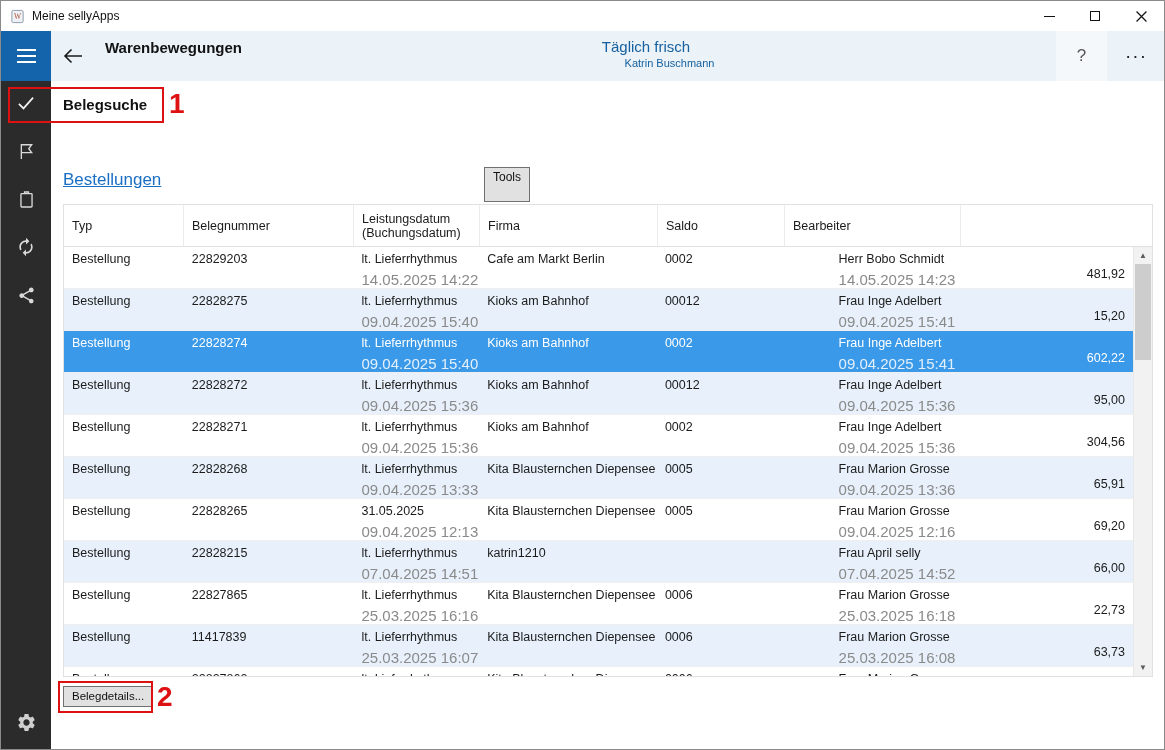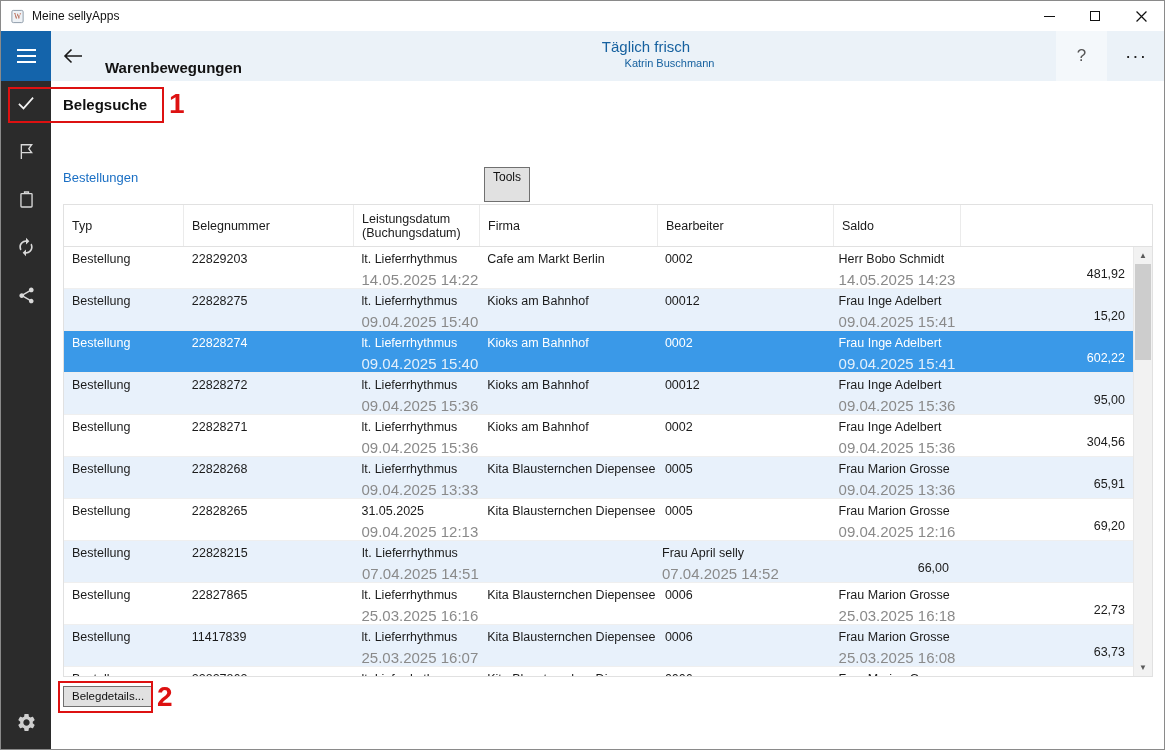--- a/index.html
+++ b/index.html
@@ -14,42 +14,42 @@
   .win-controls { position:absolute; right:0; top:0; height:30px; display:flex; }
   .win-btn { width:46px; height:30px; display:flex; align-items:center; justify-content:center; }
   .min-glyph { width:11px; height:1px; background:#111; display:block; }
   .max-glyph { width:10px; height:10px; border:1px solid #111; display:block; }
 
   
   .header { position:absolute; top:30px; left:0; right:0; height:50px; background:#ebf2f8; }
   .hamburger { position:absolute; left:0; top:0; width:50px; height:50px; background:#1464ab; display:flex; flex-direction:column; align-items:center; justify-content:center; gap:4px; cursor:pointer; }
   .hamburger span { display:block; width:19px; height:2px; background:#fff; }
   .back-btn { position:absolute; left:62px; top:17px; }
-  .header-title { position:absolute; left:104px; top:28px; font-size:15px; font-weight:bold; color:#121212; }
+  .header-title { position:absolute; left:104px; top:8px; font-size:15px; font-weight:bold; color:#121212; }
   .header-center { position:absolute; left:645px; top:7px; transform:translateX(-50%); text-align:center; white-space:nowrap; }
   .account-name { font-size:15px; color:#16619f; }
   .user-name { font-size:11px; color:#16619f; margin-top:2px;padding-left:47px; }
   .help-btn { position:absolute; right:57px; top:0; width:51px; height:50px; background:#f4f8fb; display:flex; align-items:center; justify-content:center; font-size:17px; color:#555; }
   .more-btn { position:absolute; right:8px; top:0; width:40px; height:50px; display:flex; align-items:center; justify-content:center; font-size:19px; color:#222; letter-spacing:1px; }
 
   
   .sidebar { position:absolute; left:0; top:80px; width:50px; bottom:0; background:#2b2b2b; }
   .side-item { width:50px; height:48px; display:flex; align-items:center; justify-content:center; cursor:pointer; }
   .side-settings { position:absolute; bottom:2px; left:0; width:50px; height:46px; display:flex; align-items:center; justify-content:center; cursor:pointer; }
 
   
   .content { position:absolute; left:50px; top:80px; right:0; bottom:0; background:#fff; }
   .section-title { position:absolute; left:12px; top:15px; font-size:15px; font-weight:bold; color:#121212; }
 
   .search-box { position:absolute; left:12px; top:57px; width:333px; height:22px; background:#fff; border:1px solid #8a8a8a; }
   .search-box input { position:absolute; left:0; top:0; width:100%; height:100%; border:none; outline:none; padding:0 24px 0 7px; font-size:11.5px; font-family:"Liberation Sans", sans-serif; color:#222; background:transparent; }
   .search-box input::placeholder { font-style:italic; color:#767676; }
   .search-glyph { position:absolute; right:6px; top:4px; }
 
-  .tab-link { position:absolute; left:12px; top:89px; font-size:13px; color:#1a6fc4; cursor:pointer; }
+  .tab-link { position:absolute; left:12px; top:89px; font-size:17px; color:#1a6fc4; text-decoration:underline; cursor:pointer; }
   .tools-btn { position:absolute; left:433px; top:86px; background:#e1e1e1; border:1px solid #707070; font-size:12px; color:#111; padding:2px 8px 17px; font-family:"Liberation Sans", sans-serif; cursor:pointer; }
 
   
   .table { position:absolute; left:12px; top:123px; width:1090px; height:473px; border:1px solid #e1e1e1; background:#fff; }
   .thead { position:absolute; top:0; left:0; right:0; height:42px; display:flex; border-bottom:1px solid #e1e1e1; background:#fff; }
   .hc { display:flex; align-items:center; padding:0 8px; font-size:12.5px; color:#1a1a1a; border-right:1px solid #ebebeb; white-space:nowrap; overflow:hidden; }
   .hc.wrap { white-space:normal; line-height:14px; }
   .hc-spacer { flex:1; }
   .w-typ{width:120px}.w-beleg{width:170px}.w-leist{width:126px}.w-firma{width:178px}.w-kdnr{width:174px}.w-bearb{width:176px}.w-saldo{width:127px}
 
@@ -189,26 +189,26 @@
           </div>
         <div class="hc w-beleg">
             <span>Belegnummer</span>
           </div>
         <div class="hc w-leist wrap">
             <span>Leistungsdatum (Buchungsdatum)</span>
           </div>
         <div class="hc w-firma">
             <span>Firma</span>
           </div>
+        <div class="hc w-saldo">
+            <span>Saldo</span>
+          </div>
         <div class="hc w-bearb">
             <span>Bearbeiter</span>
           </div>
-        <div class="hc w-saldo">
-            <span>Saldo</span>
-          </div>
         <div class="hc-spacer"></div>
       </div>
 
       <div class="tbody" id="table-rows">
           <div class="trow">
     <div class="c w-typ">
               <div class="main">Bestellung</div>
             </div>
     <div class="c w-beleg">
               <div class="main">22829203</div>
@@ -384,20 +384,23 @@
           <div class="trow alt">
     <div class="c w-typ">
               <div class="main">Bestellung</div>
             </div>
     <div class="c w-beleg">
               <div class="main">22828215</div>
             </div>
     <div class="c w-leist">
               <div class="main">lt. Lieferrhythmus</div>
               <div class="sub">07.04.2025 14:51</div>
+            </div>
+    <div class="c w-firma">
+              <div class="main">katrin1210</div>
             </div>
     <div class="c w-kdnr">
               <div class="main"></div>
             </div>
     <div class="c w-bearb">
               <div class="main">Frau April selly</div>
               <div class="sub">07.04.2025 14:52</div>
             </div>
     <div class="c-saldo w-saldo">
               <div class="saldo">66,00</div>

